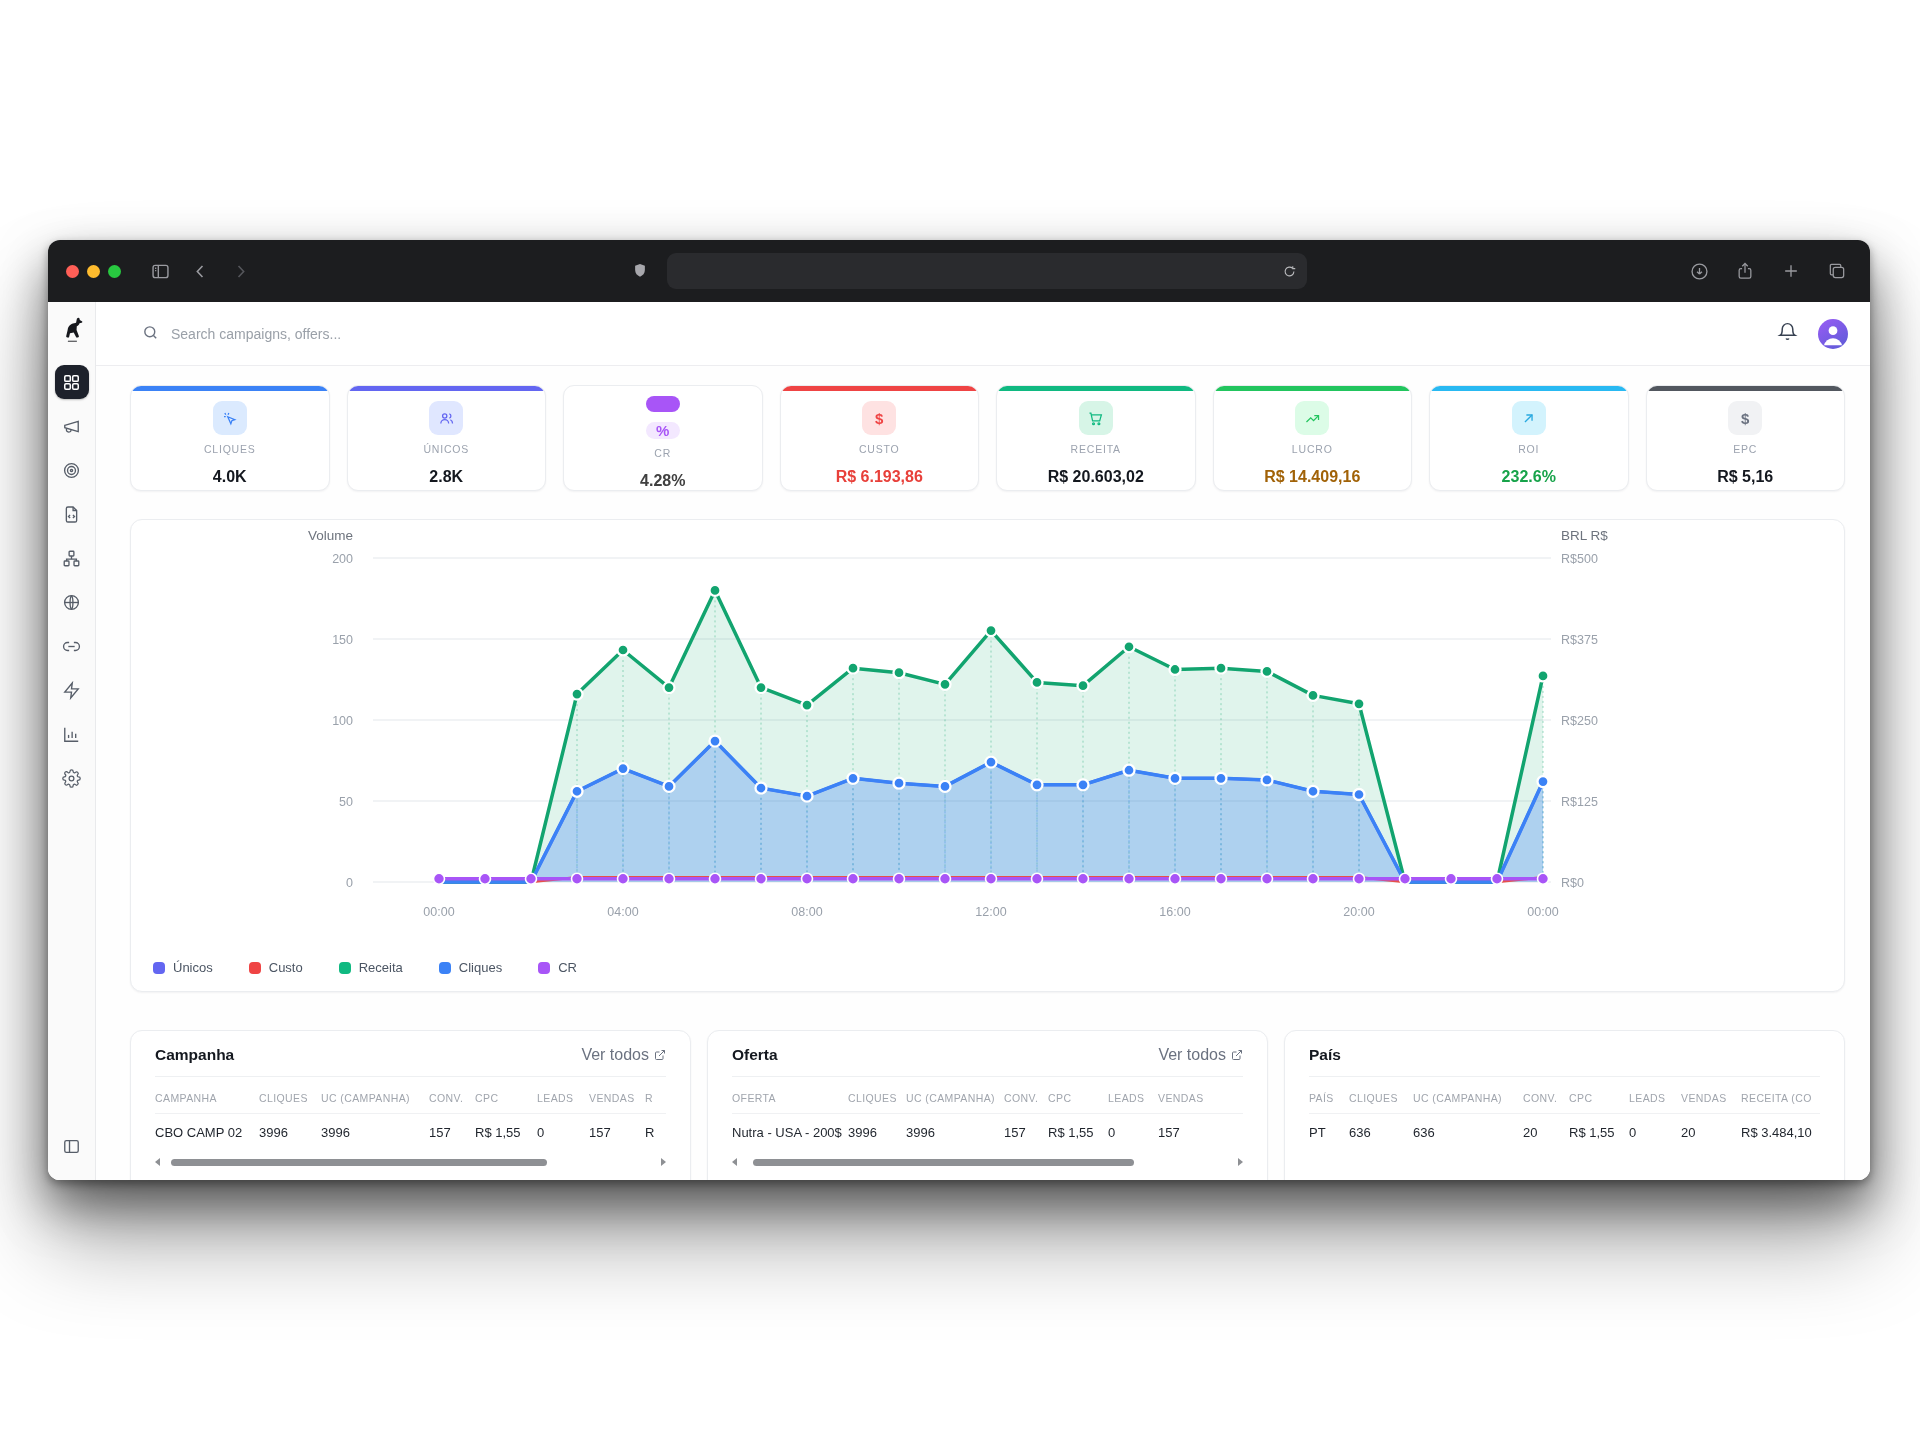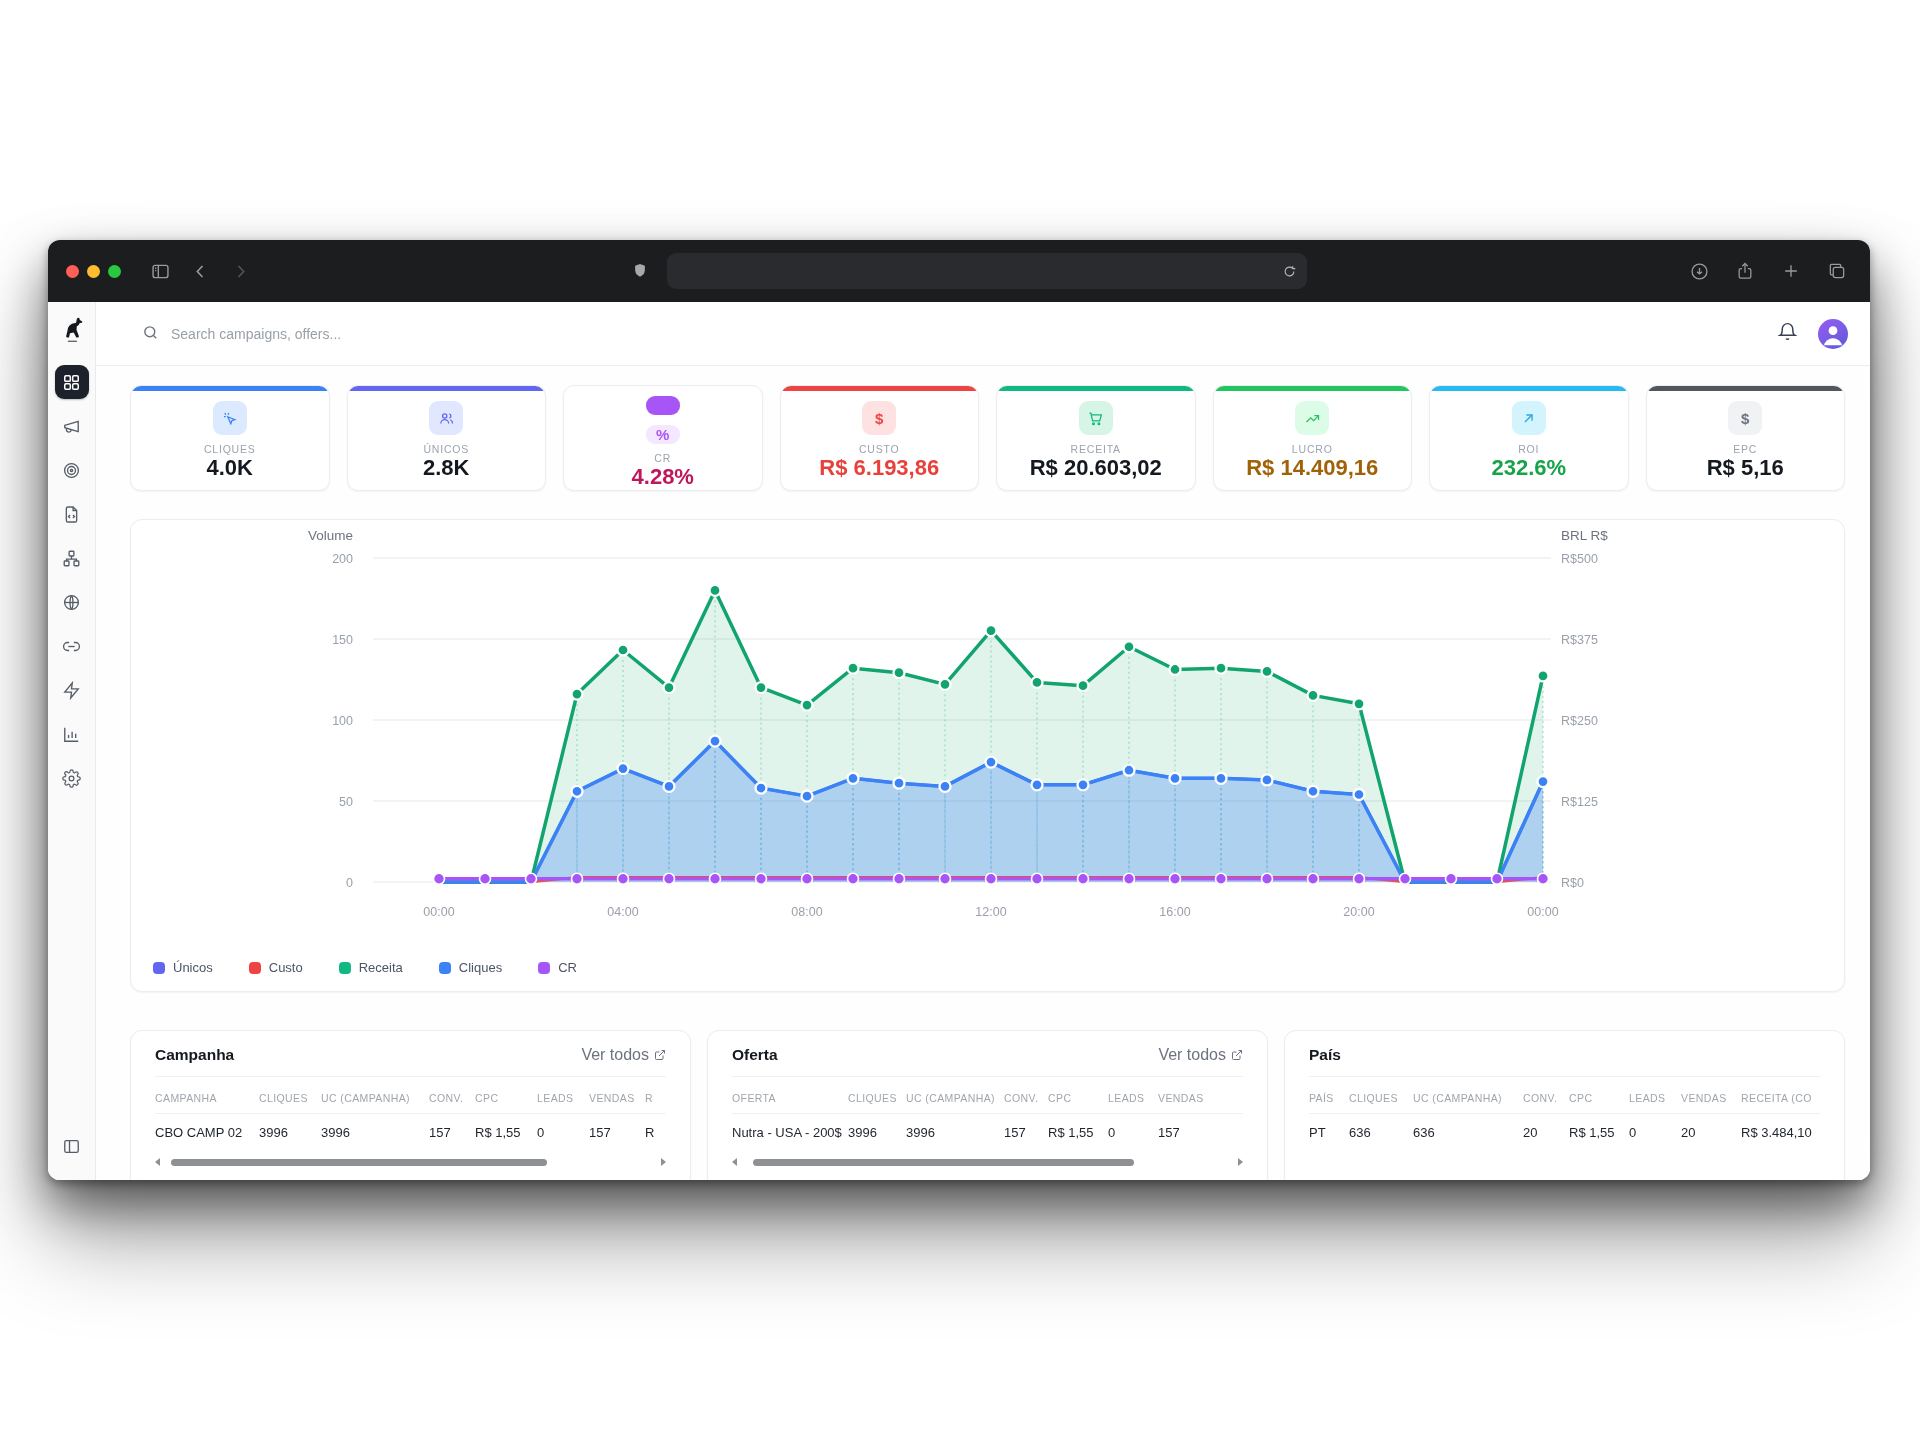--- a/index.html
+++ b/index.html
@@ -29,21 +29,21 @@
   .search{display:flex;align-items:center;gap:12px;color:#9aa0a8;font-size:14px;flex:1;}
   .hdr-right{display:flex;align-items:center;gap:20px;}
   .avatar{width:30px;height:30px;border-radius:50%;background:linear-gradient(145deg,#9a5cf5,#5b5bd6);display:flex;align-items:center;justify-content:center;overflow:hidden;}
   .content{flex:1;padding:19px 25px 0 34px;background:#fefefe;overflow:hidden;}
   
   .kpis{display:grid;grid-template-columns:repeat(8,1fr);gap:17px;}
   .kpi{background:#fff;border:1px solid #ebedf0;border-radius:11px;height:106px;overflow:hidden;box-shadow:0 1px 2px rgba(16,24,40,.05);display:flex;flex-direction:column;align-items:center;}
   .kpi-accent{height:5px;width:100%;}
   .kpi-chip{width:34px;height:34px;border-radius:9px;margin-top:10px;display:flex;align-items:center;justify-content:center;font-weight:bold;font-size:15px;}
   .kpi-label{font-size:10.5px;letter-spacing:.8px;color:#9ca3af;margin-top:8px;}
-  .kpi-value{font-size:22px;font-weight:bold;color:#14181f;margin-top:0;}
+  .kpi-value{font-size:16px;font-weight:bold;color:#14181f;margin-top:13px;}
   
   .chart-card{margin-top:28px;background:#fff;border:1px solid #ebedf0;border-radius:12px;height:473px;box-shadow:0 1px 2px rgba(16,24,40,.05);overflow:hidden;}
   .tick{font:12.5px "Liberation Sans",sans-serif;fill:#9aa1ab;}
   .atitle{font:13.5px "Liberation Sans",sans-serif;fill:#6e747e;}
   .legend{display:flex;gap:36px;padding:2px 0 0 22px;align-items:center;}
   .legend-item{display:flex;align-items:center;gap:8px;font-size:13px;color:#4b5563;}
   .swatch{width:12px;height:12px;border-radius:4px;display:inline-block;}
   
   .tables{display:grid;grid-template-columns:1fr 1fr 1fr;gap:16px;margin-top:38px;height:170px;}
   .tcard{background:#fff;border:1px solid #ebedf0;border-radius:12px;box-shadow:0 1px 2px rgba(16,24,40,.05);padding:0 24px;overflow:hidden;}
@@ -269,21 +269,21 @@
                   <path d="M17.5 13.8A5.6 5.6 0 0 1 20.5 19"></path>
                 </svg>
             </div>
             <div class="kpi-label">ÚNICOS</div>
             <div class="kpi-value" style="color: rgb(20, 24, 31);">2.8K</div>
           </div>
           <div class="kpi">
             <div class="kpi-chip kpi-accent" style="background: rgb(168, 85, 247);"></div>
             <div class="kpi-chip" style="background: rgb(243, 232, 255); color: rgb(168, 85, 247);">%</div>
             <div class="kpi-label">CR</div>
-            <div class="kpi-value" style="color: #be185d;">4.28%</div>
+            <div class="kpi-value" style="color: #404040;">4.28%</div>
           </div>
           <div class="kpi">
             <div class="kpi-accent" style="background: rgb(239, 68, 68);"></div>
             <div class="kpi-chip" style="background: rgb(254, 226, 226); color: rgb(239, 68, 68);">$</div>
             <div class="kpi-label">CUSTO</div>
             <div class="kpi-value" style="color: rgb(232, 64, 58);">R$ 6.193,86</div>
           </div>
           <div class="kpi">
             <div class="kpi-accent" style="background: rgb(16, 185, 129);"></div>
             <div class="kpi-chip" style="background: rgb(215, 245, 231); color: rgb(16, 185, 129);">

